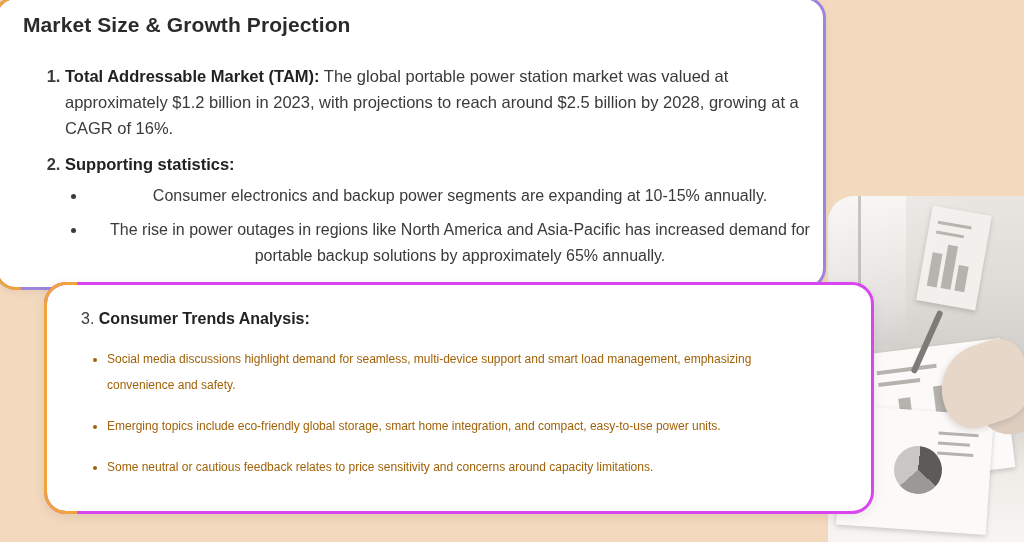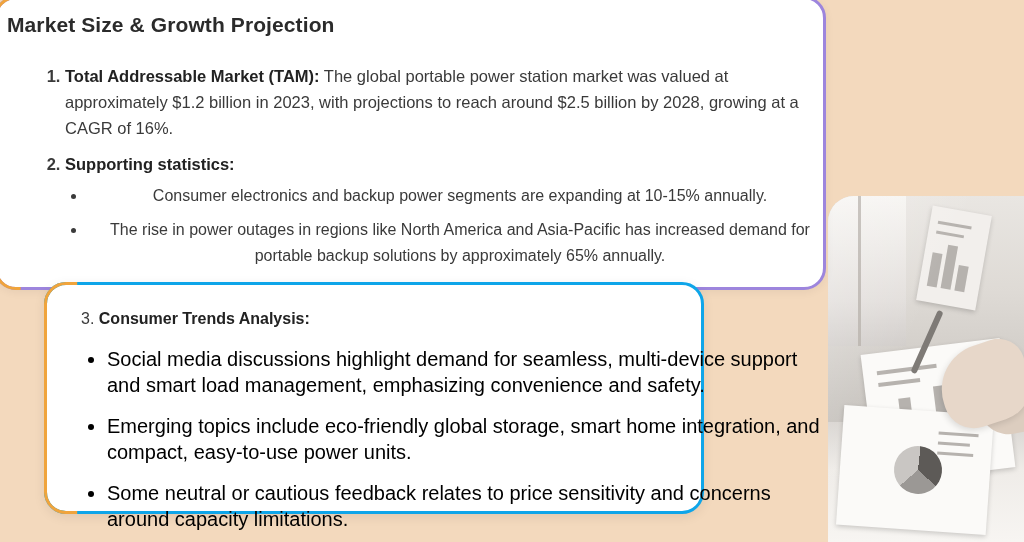--- a/index.html
+++ b/index.html
@@ -124,44 +124,44 @@
     border-radius: 22px;
     border: 3px solid #f0a43c;
     box-sizing: border-box;
     pointer-events: none;
     clip-path: polygon(0 0, 3.2% 0, 3.2% 100%, 0 100%);
   }
 
   #card-bottom {
     left: 44px;
     top: 282px;
-    width: 660px;
+    width: 830px;
     height: 232px;
-    border: 3px solid #0ea5e9;
+    border: 3px solid #d946ef;
     box-shadow: 0 3px 12px rgba(0,0,0,0.08);
     z-index: 3;
   }
   #card-bottom-accent {
     position: absolute;
     left: 44px;
     top: 282px;
     width: 830px;
     height: 232px;
     border-radius: 22px;
     border: 3px solid #f0a43c;
     box-sizing: border-box;
     pointer-events: none;
     z-index: 4;
     clip-path: polygon(0 0, 4% 0, 4% 100%, 0 100%, 0 0);
   }
 
   
   #doc-title {
     position: absolute;
-    left: 10px;
+    left: 26px;
     top: 14px;
     font-size: 21px;
     font-weight: bold;
     color: #2b2b2b;
     letter-spacing: 0.1px;
   }
 
   ol.main-list {
     position: absolute;
     left: 30px;
@@ -215,23 +215,23 @@
   #bottom-heading .num {
     font-weight: normal;
     color: #3a3a3a;
   }
   ul.bottom-list {
     margin: 4px 0 0 0;
     padding-left: 26px;
     list-style: disc;
   }
   ul.bottom-list li {
-    font-size: 20px;
+    font-size: 12px;
     line-height: 26px;
-    color: #000000;
+    color: #a16207;
     margin-bottom: 10px;
     margin-top: 15px;
   }
   ul.bottom-list li:first-child {
     margin-bottom: 12px;
   }
 </style>
 </head>
 <body>
 

